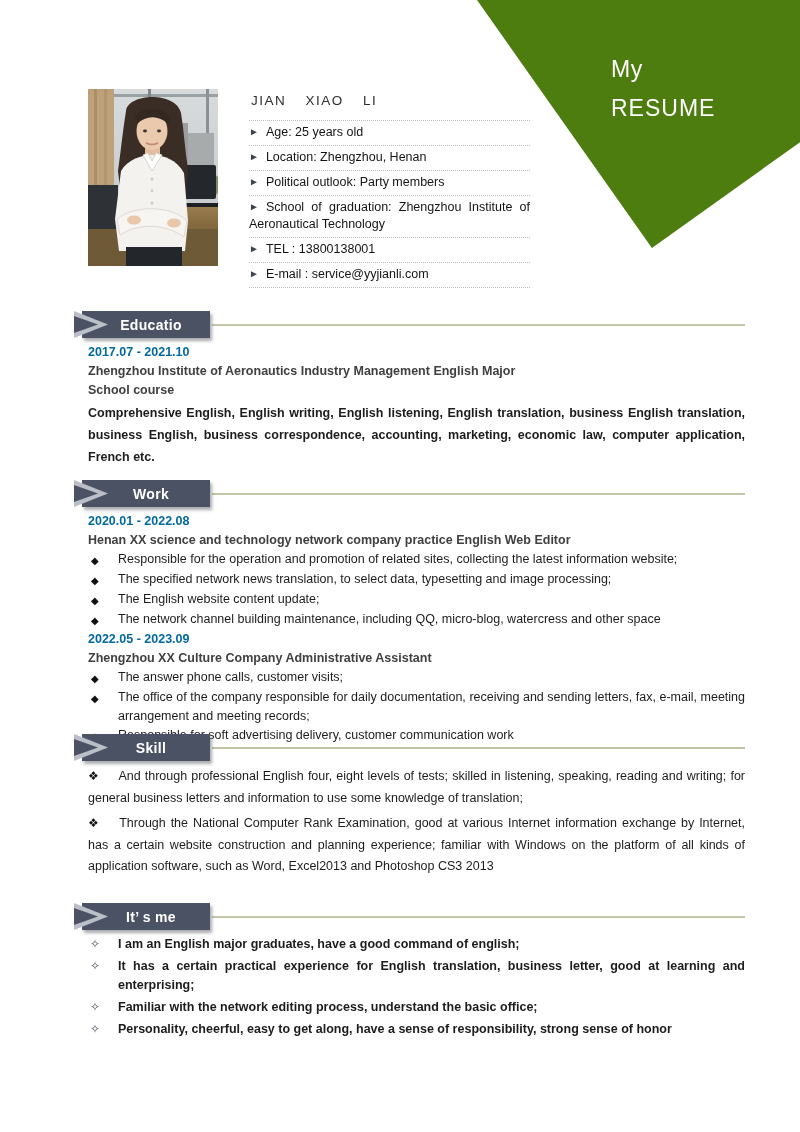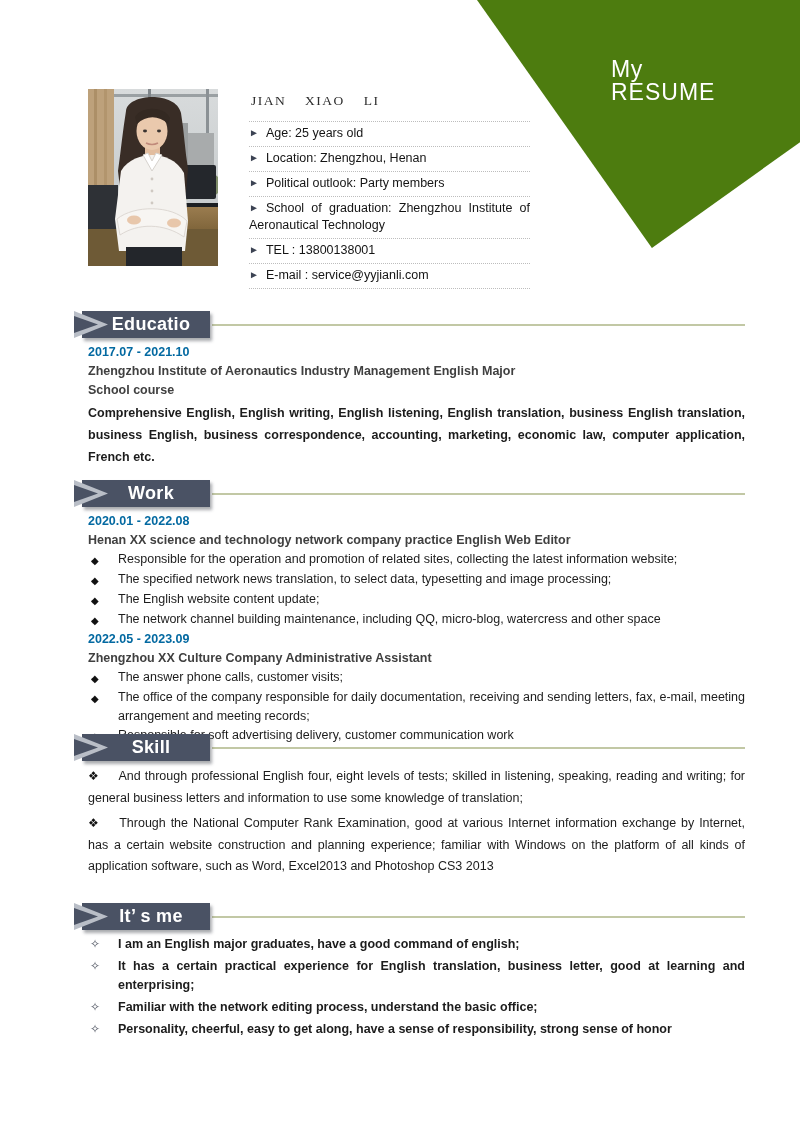--- a/index.html
+++ b/index.html
@@ -13,50 +13,50 @@
   }
 
   
   .corner {
     position:absolute; top:0; left:477px; width:345px; height:248px;
     background:#4d7c0f;
     clip-path:polygon(0 0,100% 0,100% 51%,50.7% 100%);
   }
   .corner-text { position:absolute; left:134px; top:58px; color:#fff; }
   .corner-line1 { font-size:23px; line-height:1; letter-spacing:.5px; }
-  .corner-line2 { font-size:23px; line-height:1; letter-spacing:1px; }
+  .corner-line2 { font-size:23px; line-height:1; letter-spacing:1px; margin-top:16px; }
 
   
   .header-row { position:absolute; top:89px; left:88px; display:flex; }
   .photo { width:130px; height:177px; flex:none; overflow:hidden; }
   .contact { margin-left:31px; width:281px; font-size:12.5px; color:#141414; }
   .contact-name {
     font-size:13.5px; color:#2d2d2d; letter-spacing:1.5px; word-spacing:14px;
-    padding:4px 0 12px 2px; border-bottom:1px dotted #bdbdbd;font-family:Liberation Serif, serif;
+    padding:4px 0 12px 2px; border-bottom:1px dotted #bdbdbd;
   }
   .contact-row {
     padding:3px 0 4px; border-bottom:1px dotted #bdbdbd;
     text-align:justify; line-height:17px;
   }
   .arrow { color:#3c4353; font-size:10px; margin-right:7px; position:relative; top:-1px; }
 
   
   .section { position:absolute; left:88px; right:55px; }
   #sec-edu   { top:311px; }
   #sec-work  { top:480px; }
   #sec-skill { top:734px; }
   #sec-about { top:903px; }
 
   .sec-head { display:flex; align-items:center; height:27px; margin-left:-6px; }
   .banner {
     position:relative; width:128px; height:27px; flex:none;
     background:#4a5264; box-shadow:2px 3px 3px rgba(40,44,54,.4);
     display:flex; align-items:center; justify-content:center;
   }
-  .banner-label { color:#fff; font-weight:bold; font-size:18px; letter-spacing:.3px; padding-left:10px; }
+  .banner-label { color:#fff; font-weight:bold; font-size:14px; letter-spacing:.3px; padding-left:10px; }
   .chevron {
     position:absolute; left:-8px; top:0; width:34px; height:27px;
     background:#b9bec7; clip-path:polygon(0 0,100% 50%,0 100%);
   }
   .chevron::after {
     content:""; position:absolute; left:0; top:5px; width:24px; height:17px;
     background:#4a5264; clip-path:polygon(0 0,100% 50%,0 100%);
   }
   .rule { flex:1; height:2px; background:#c2c8a5; margin-left:2px; }
 

